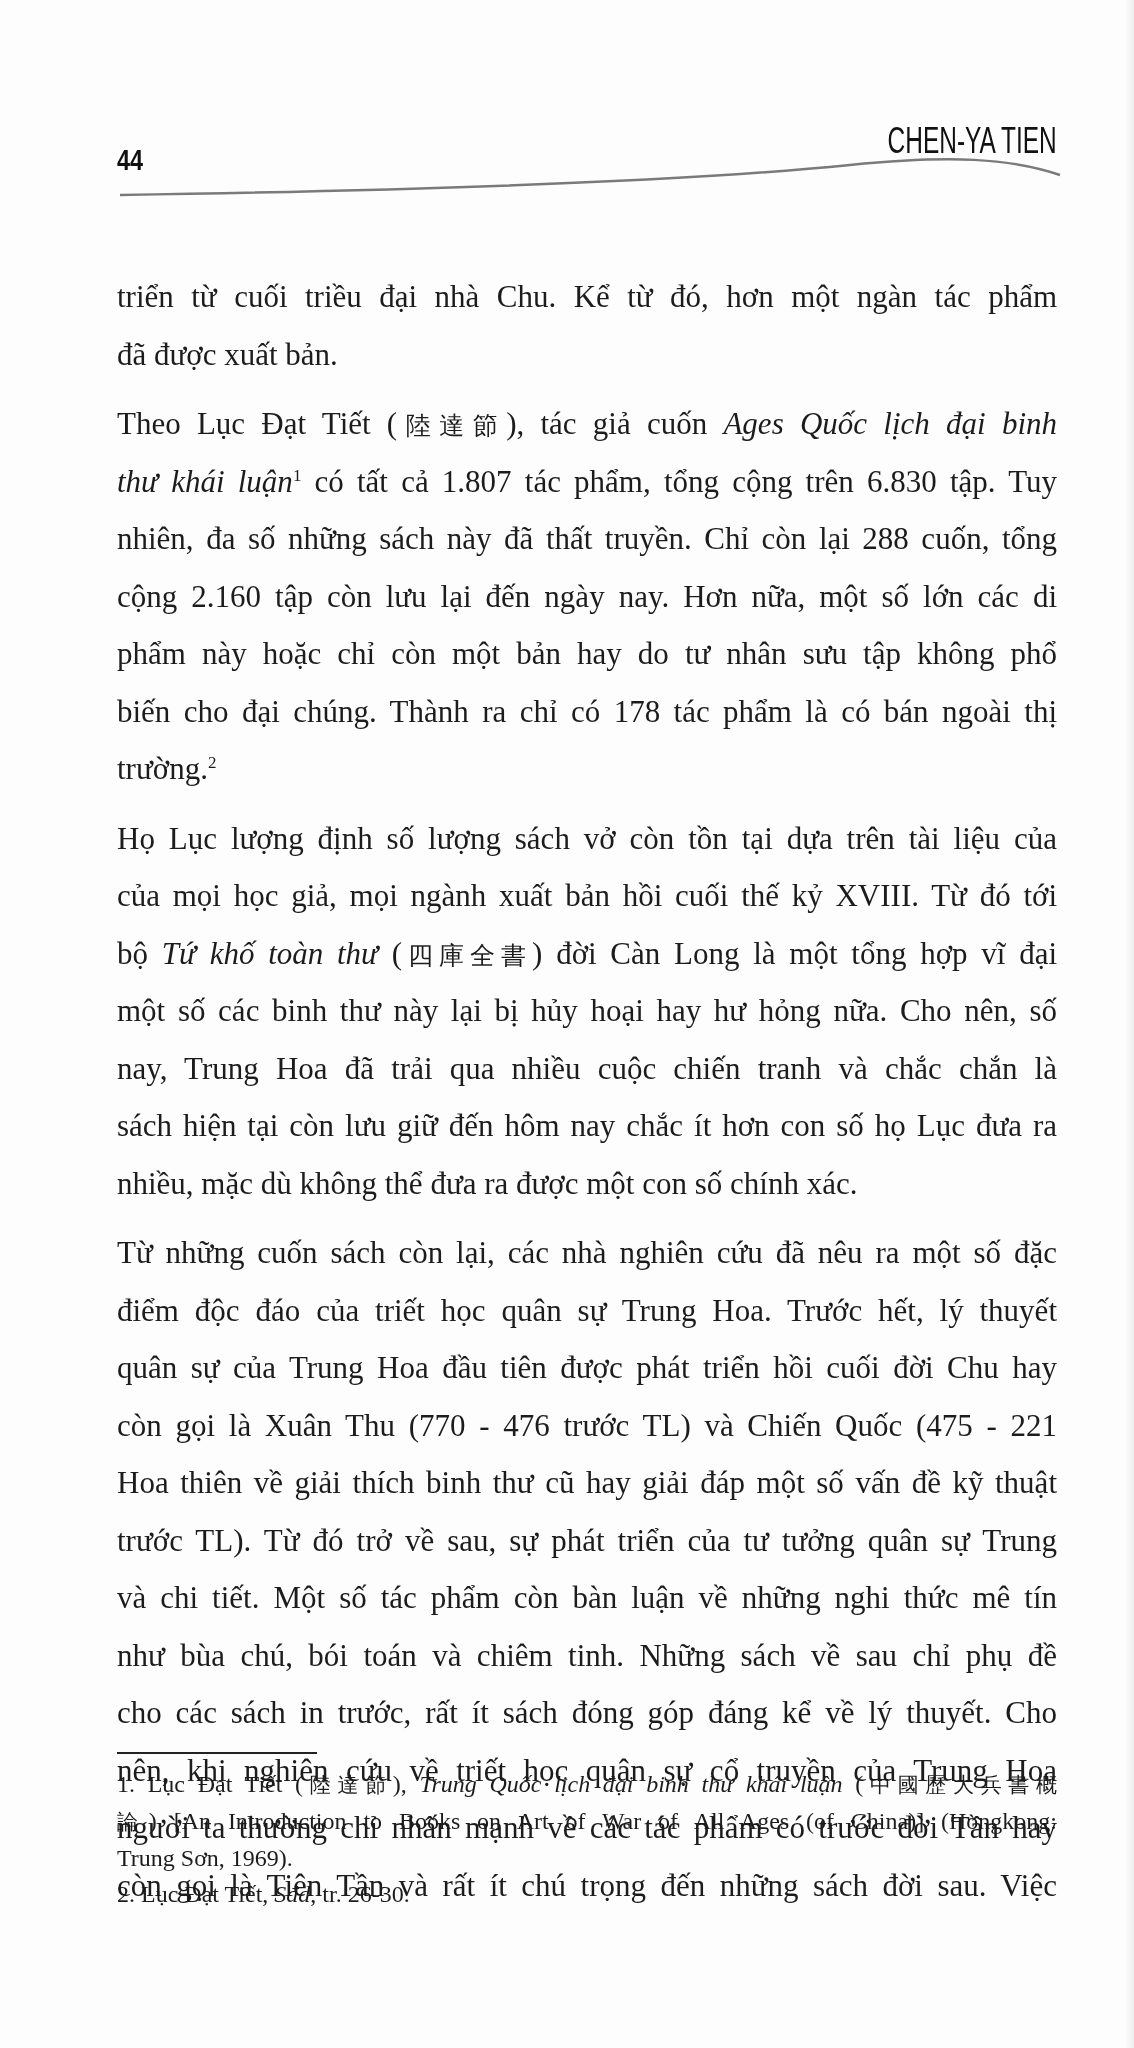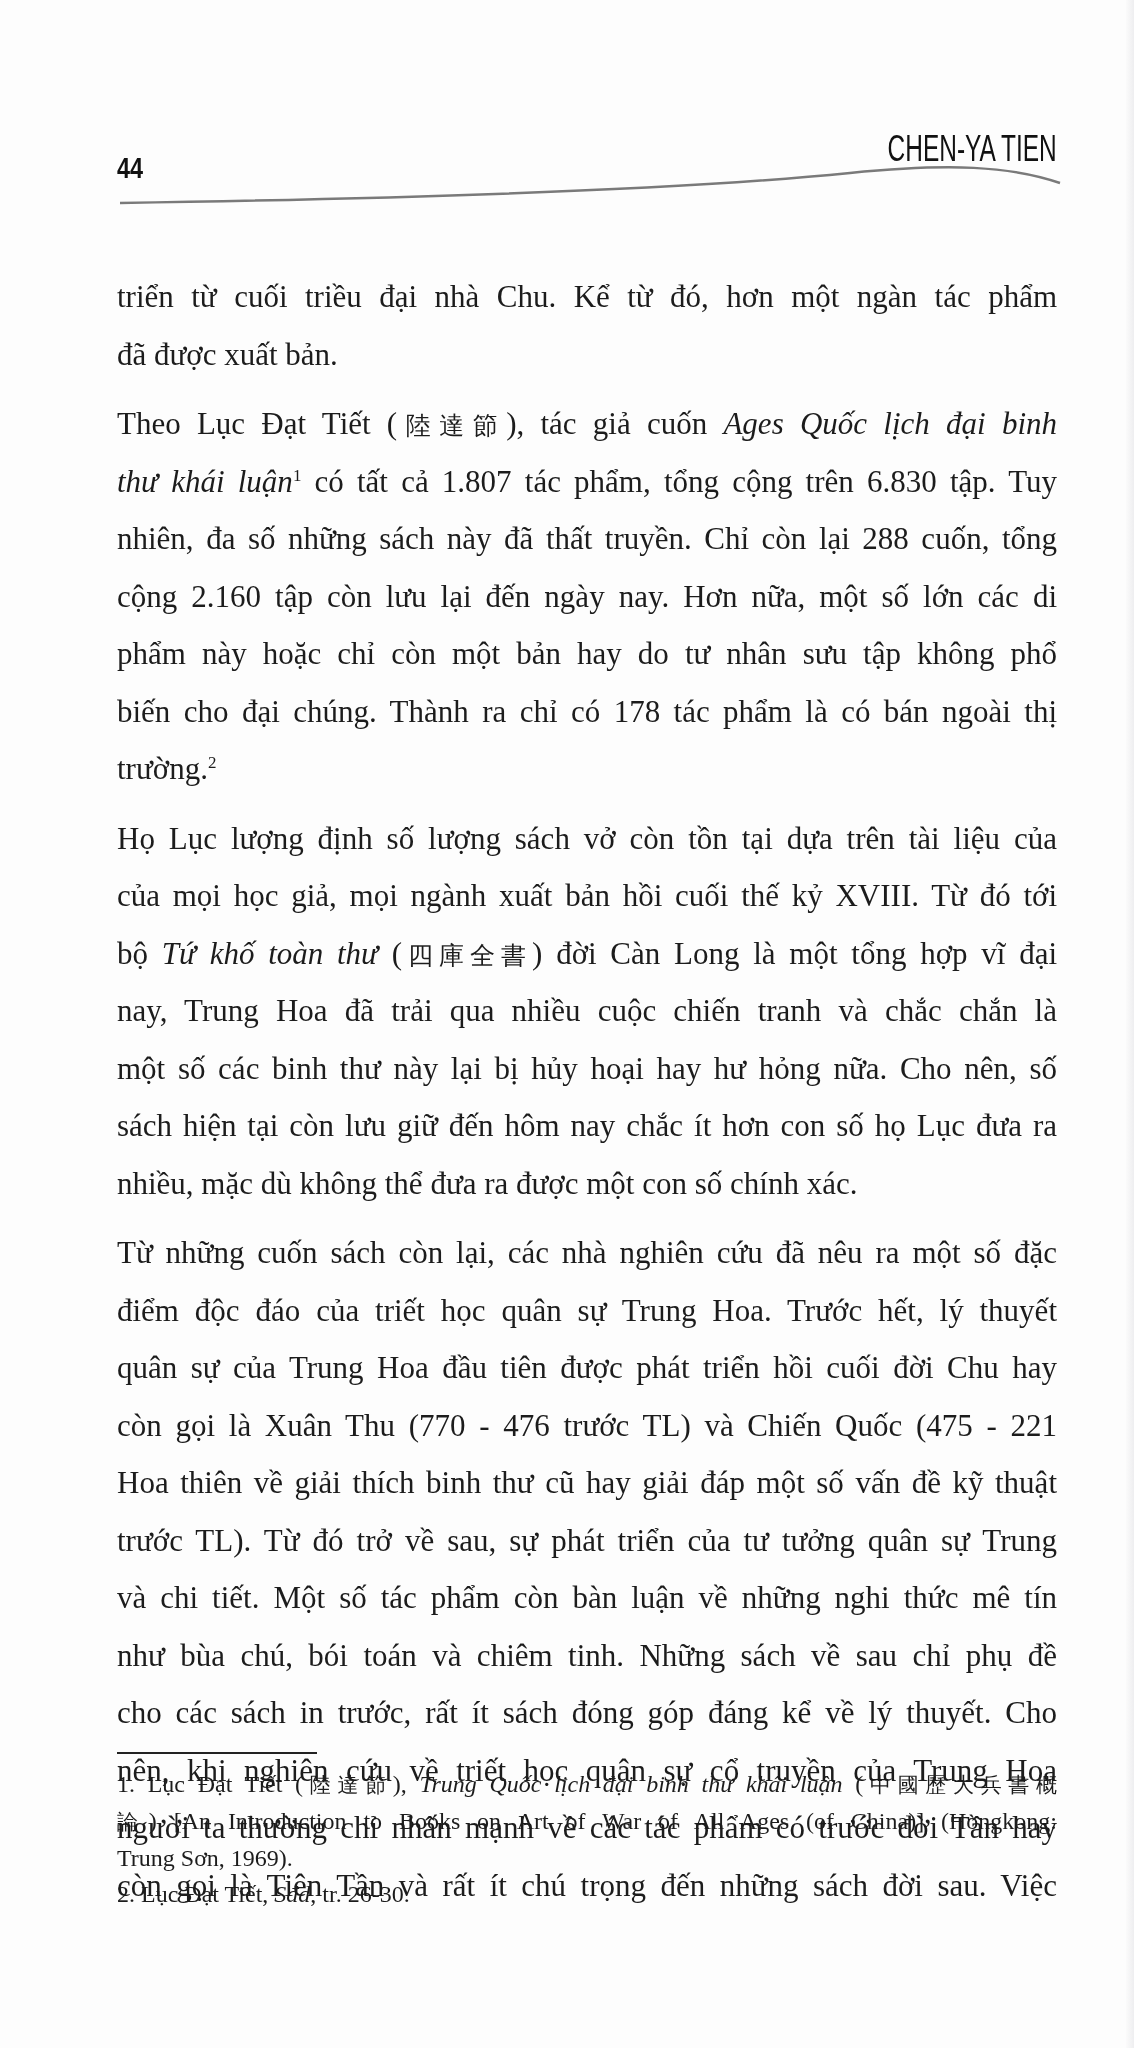--- a/index.html
+++ b/index.html
@@ -6,21 +6,21 @@
   body {
     width: 1134px; height: 2048px; background: #fdfdfd;
     position: relative; overflow: hidden;
     font-family: "Liberation Serif", "DejaVu Serif", serif;
     color: #1c1c1c;
   }
   .page-edge {
     position: absolute; right: 0; top: 0; width: 8px; height: 2048px;
     background: linear-gradient(to right, #fbfbfb, #eeeef0);
   }
-  .header { position: absolute; left: 0; top: 8px; width: 1134px; height: 200px; }
+  .header { position: absolute; left: 0; top: 0; width: 1134px; height: 200px; }
   .page-number {
     position: absolute; left: 117px; top: 143px;
     font-family: "Liberation Sans", "DejaVu Sans", sans-serif;
     font-weight: bold; font-size: 30px; letter-spacing: 0px;
     transform: scaleX(0.78); transform-origin: left top; color: #111;
   }
   .running-head {
     position: absolute; right: 77px; top: 120px;
     font-family: "Liberation Sans", "DejaVu Sans", sans-serif;
     font-size: 36px; color: #111;
@@ -73,22 +73,22 @@
     <span class="line justify">cộng 2.160 tập còn lưu lại đến ngày nay. Hơn nữa, một số lớn các di</span>
     <span class="line justify">phẩm này hoặc chỉ còn một bản hay do tư nhân sưu tập không phổ</span>
     <span class="line justify">biến cho đại chúng. Thành ra chỉ có 178 tác phẩm là có bán ngoài thị</span>
     <span class="line"><span>trường.</span><sup>2</sup></span>
   </div>
   <div class="para-gap"></div>
   <div>
     <span class="line justify">Họ Lục lượng định số lượng sách vở còn tồn tại dựa trên tài liệu của</span>
     <span class="line justify">của mọi học giả, mọi ngành xuất bản hồi cuối thế kỷ XVIII. Từ đó tới</span>
     <span class="line justify"><span>bộ </span><i>Tứ khố toàn thư</i><span> (</span><span class="cjk">四庫全書</span><span>) đời Càn Long là một tổng hợp vĩ đại</span></span>
+    <span class="line justify">một số các binh thư này lại bị hủy hoại hay hư hỏng nữa. Cho nên, số</span>
     <span class="line justify">nay, Trung Hoa đã trải qua nhiều cuộc chiến tranh và chắc chắn là</span>
-    <span class="line justify">một số các binh thư này lại bị hủy hoại hay hư hỏng nữa. Cho nên, số</span>
     <span class="line justify">sách hiện tại còn lưu giữ đến hôm nay chắc ít hơn con số họ Lục đưa ra</span>
     <span class="line">nhiều, mặc dù không thể đưa ra được một con số chính xác.</span>
   </div>
   <div class="para-gap"></div>
   <div>
     <span class="line justify">Từ những cuốn sách còn lại, các nhà nghiên cứu đã nêu ra một số đặc</span>
     <span class="line justify">điểm độc đáo của triết học quân sự Trung Hoa. Trước hết, lý thuyết</span>
     <span class="line justify">quân sự của Trung Hoa đầu tiên được phát triển hồi cuối đời Chu hay</span>
     <span class="line justify">còn gọi là Xuân Thu (770 - 476 trước TL) và Chiến Quốc (475 - 221</span>
     <span class="line justify">Hoa thiên về giải thích binh thư cũ hay giải đáp một số vấn đề kỹ thuật</span>

